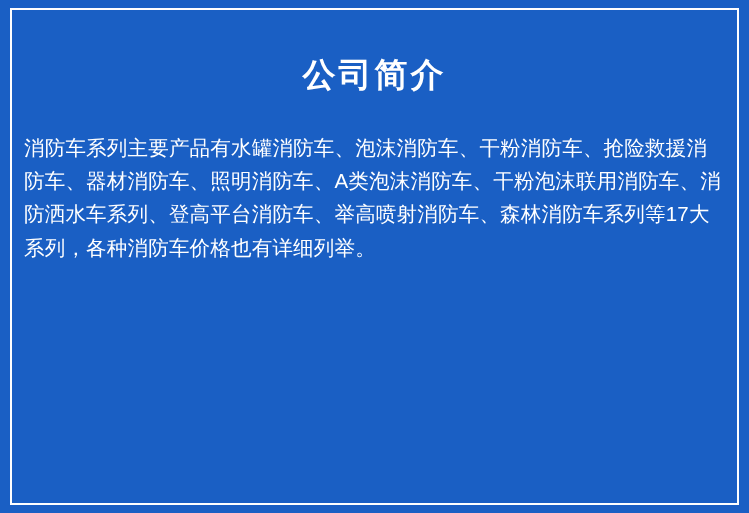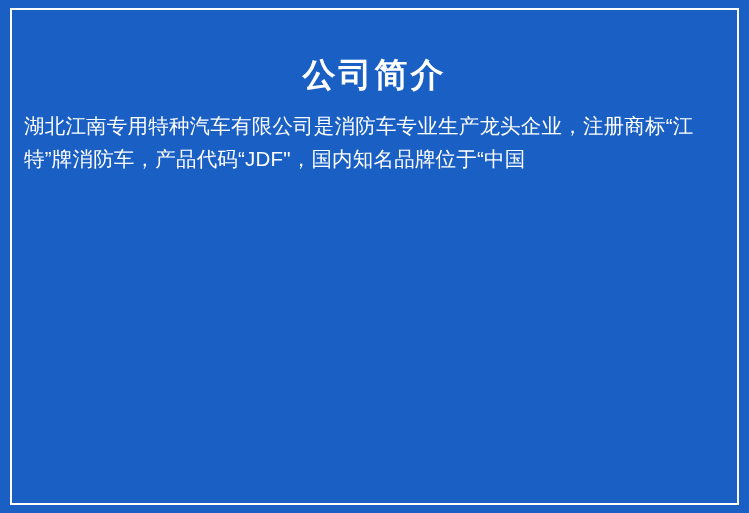--- a/index.html
+++ b/index.html
@@ -63,16 +63,16 @@
     height: 22px;
   }
 </style>
 </head>
 <body>
 
 <div class="page">
   <div class="inner-frame"></div>
   <div class="content">
     <div class="doc-title">公司简介</div>
-    <p class="para">湖北江南专用特种汽车有限公司是消防车专业生产龙头企业，注册商标“江特”牌消防车，产品代码“JDF"，国内知名品牌位于“中国</p>
     <div class="para-gap"></div>
+    <p class="para">消防车系列主要产品有水罐消防车、泡沫消防车、干粉消防车、抢险救援消防车、器材消防车、照明消防车、A类泡沫消防车、干粉泡沫联用消防车、消防洒水车系列、登高平台消防车、举高喷射消防车、森林消防车系列等17大系列，各种消防车价格也有详细列举。</p>
   </div>
 </div>
 
 </body></html>

